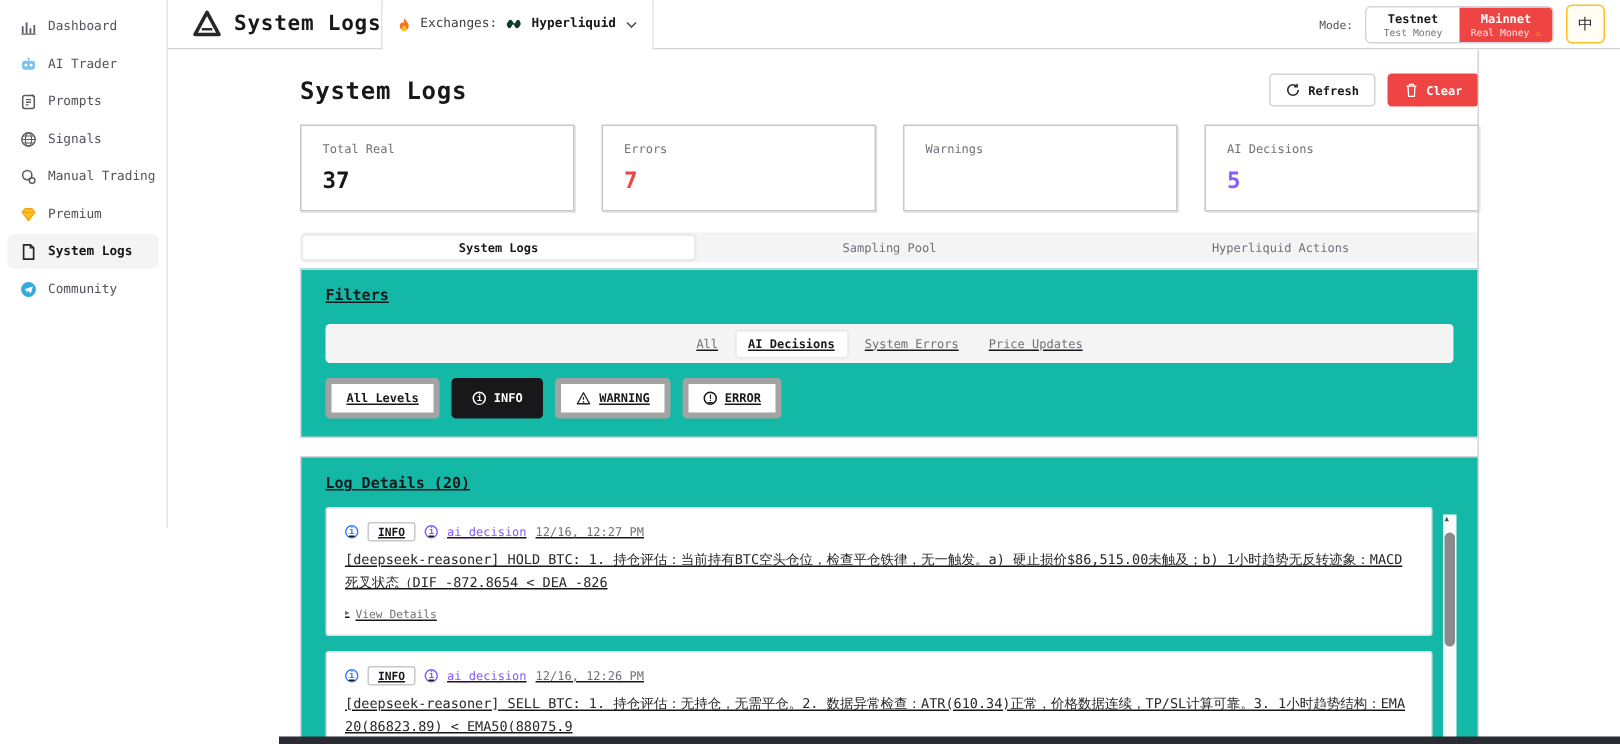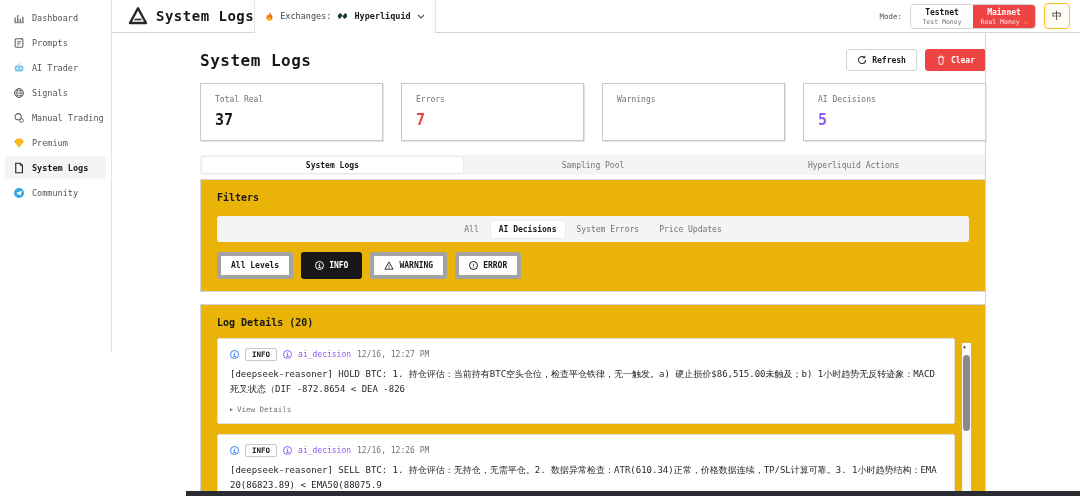--- a/index.html
+++ b/index.html
@@ -53,21 +53,21 @@
   .stats { display:grid; grid-template-columns:repeat(4,1fr); gap:18px; margin-top:12px; }
   .stat-card { border:1px solid #c8c8cc; background:#fff; height:58px; padding:11px 14px; box-shadow:1px 1px 0 #e4e4e7; }
   .stat-label { font-size:8px; color:#71717a; }
   .stat-value { font-size:15px; font-weight:bold; margin-top:7px; }
 
   .tabs { display:flex; background:#f4f4f5; border-radius:3px; padding:2px; margin-top:14px; height:20px; }
   .tab { flex:1; display:flex; align-items:center; justify-content:center; font-size:8px; color:#71717a;
     border-radius:2px; cursor:pointer; }
   .tab.active { background:#fff; color:#18181b; font-weight:bold; box-shadow:0 0 2px rgba(0,0,0,.15); }
 
-  .card { border:1px solid #d4d4d8; background:#eab308; margin-top:4px; padding:12px 16px; }
+  .card { border:1px solid #d4d4d8; background:#14b8a6; margin-top:4px; padding:12px 16px;text-decoration:underline; }
   .card-heading { font-size:10px; font-weight:bold; }
   .seg-wrap { background:#f4f4f5; border-radius:3px; margin-top:13px; height:26px;
     display:flex; align-items:center; justify-content:center; gap:4px; }
   .seg { font-size:8px; color:#71717a; padding:4px 8px; border-radius:2px; cursor:pointer; }
   .seg.active { background:#fff; color:#18181b; font-weight:bold; box-shadow:0 0 2px rgba(0,0,0,.12); }
   .levels { display:flex; gap:8px; margin-top:10px; }
   .level-btn { display:inline-flex; align-items:center; gap:5px; font-size:8px; font-weight:bold;
     border:4px solid #a3a3a3; background:#fff; color:#18181b; padding:5px 10px; border-radius:3px;
     cursor:pointer; font-family:inherit;text-align:center; }
   .level-btn.active { background:#18181b; border-color:#18181b; color:#fff; }
@@ -105,37 +105,37 @@
         <svg viewBox="0 0 14 14">
             <path d="M2.5 12V6.5M5.5 12V3.5M8.5 12V8M11.5 12V5.5" stroke="#5b5b63" stroke-width="1.4" fill="none"></path>
             <path d="M1.5 12.5h11" stroke="#5b5b63" stroke-width="1"></path>
           </svg>
       </span>
       <span>Dashboard</span>
     </div>
     <div class="side-item">
       <span class="sicon">
         <svg viewBox="0 0 14 14">
-            <rect x="2.5" y="2" width="9" height="10" rx="1.5" fill="none" stroke="#5b5b63" stroke-width="1.2"></rect>
-            <path d="M5 5.2h4M5 7.2h4M5 9.2h2" stroke="#5b5b63" stroke-width="1"></path>
-            <path d="M9.5 1.2l1.8 1.8" stroke="#5b5b63" stroke-width="1.2"></path>
-          </svg>
-      </span>
-      <span>Prompts</span>
-    </div>
-    <div class="side-item">
-      <span class="sicon">
-        <svg viewBox="0 0 14 14">
             <line x1="7" y1="1.5" x2="7" y2="4" stroke="#7ec3ee" stroke-width="1.2"></line>
             <rect x="2" y="4" width="10" height="7" rx="2.2" fill="#7ec3ee"></rect>
             <circle cx="5" cy="7.5" r="1.1" fill="#fff"></circle>
             <circle cx="9" cy="7.5" r="1.1" fill="#fff"></circle>
           </svg>
       </span>
       <span>AI Trader</span>
+    </div>
+    <div class="side-item">
+      <span class="sicon">
+        <svg viewBox="0 0 14 14">
+            <rect x="2.5" y="2" width="9" height="10" rx="1.5" fill="none" stroke="#5b5b63" stroke-width="1.2"></rect>
+            <path d="M5 5.2h4M5 7.2h4M5 9.2h2" stroke="#5b5b63" stroke-width="1"></path>
+            <path d="M9.5 1.2l1.8 1.8" stroke="#5b5b63" stroke-width="1.2"></path>
+          </svg>
+      </span>
+      <span>Prompts</span>
     </div>
     <div class="side-item">
       <span class="sicon">
         <svg viewBox="0 0 14 14">
             <circle cx="7" cy="7" r="5.2" fill="none" stroke="#5b5b63" stroke-width="1.1"></circle>
             <ellipse cx="7" cy="7" rx="2.4" ry="5.2" fill="none" stroke="#5b5b63" stroke-width=".9"></ellipse>
             <path d="M1.8 7h10.4M2.6 4.3h8.8M2.6 9.7h8.8" stroke="#5b5b63" stroke-width=".9" fill="none"></path>
           </svg>
       </span>
       <span>Signals</span>

